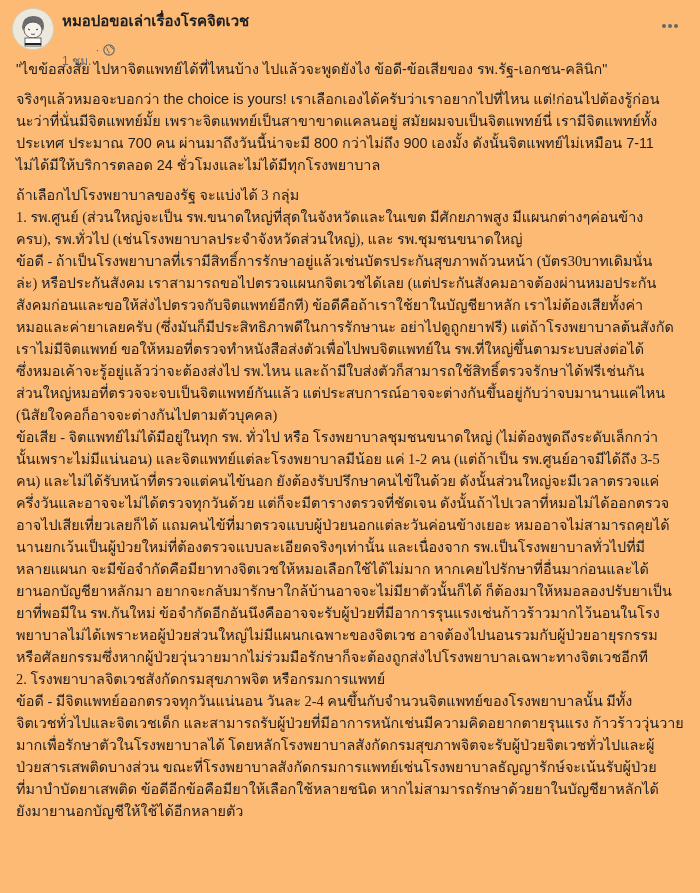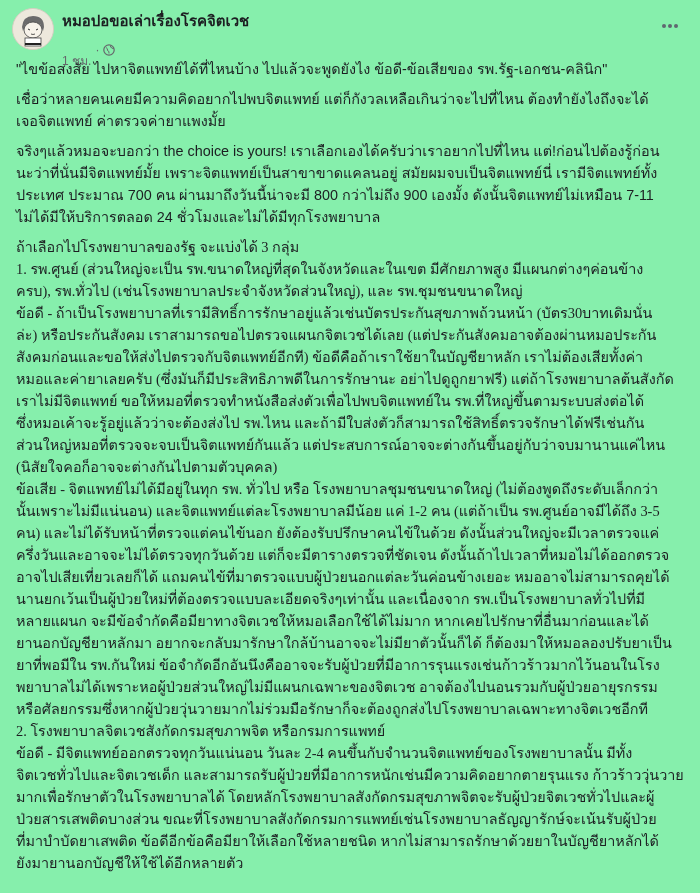--- a/index.html
+++ b/index.html
@@ -1,17 +1,17 @@
 <!DOCTYPE html>
 <html><head>
 <meta charset="utf-8">
 <style>
   html, body { margin: 0; padding: 0; background: #ffffff; }
   body { width: 700px; height: 893px; overflow: hidden; position: relative; font-family: "Liberation Sans", "DejaVu Sans", sans-serif; color: #1c1e21; }
-  .post { position: absolute; left: 0; top: 0; width: 700px; height: 893px; background: #86efac; }
+  .post { position: absolute; left: 0; top: 0; width: 700px; height: 893px; background: #fdba74; }
   .header { position: absolute; left: 12px; top: 8px; right: 12px; height: 40px; }
   .avatar { position: absolute; left: 0; top: 0; width: 40px; height: 40px; border-radius: 50%; background: #e9e4d8; border: 1px solid #d5cfc1; overflow: hidden; }
   .author { position: absolute; left: 50px; top: 1px; font-size: 15px; font-weight: bold; color: #1c1e21; cursor: pointer; }
   .meta { position: absolute; left: 50px; top: 22px; font-size: 12px; color: #65676b; display: flex; align-items: center; gap: 4px; }
   .meta .ts { cursor: pointer; margin-top: 21px; }
   .globe { width: 12px; height: 12px; }
   .more { position: absolute; right: 6px; top: 10px; width: 24px; height: 16px; display: flex; align-items: center; justify-content: center; gap: 2px; cursor: pointer; }
   .more span { width: 4px; height: 4px; border-radius: 50%; background: #606770; display: block; }
   .body { position: absolute; left: 16px; top: 58px; width: 670px; font-size: 14.4px; line-height: 22px; color: #1c1e21; }
   .p { margin: 0 0 8px 0; white-space: pre-line; }
@@ -44,22 +44,20 @@
     </div>
     <div class="more">
       <span></span>
       <span></span>
       <span></span>
     </div>
   </div>
 
   <div class="body">
     <p class="p">"ไขข้อสงสัย ไปหาจิตแพทย์ได้ที่ไหนบ้าง ไปแล้วจะพูดยังไง ข้อดี-ข้อเสียของ รพ.รัฐ-เอกชน-คลินิก"</p>
-    <p class="p">เชื่อว่าหลายคนเคยมีความคิดอยากไปพบจิตแพทย์ แต่ก็กังวลเหลือเกินว่าจะไปที่ไหน ต้องทำยังไงถึงจะได้
-เจอจิตแพทย์ ค่าตรวจค่ายาแพงมั้ย</p>
     <p class="p">จริงๆแล้วหมอจะบอกว่า the choice is yours! เราเลือกเองได้ครับว่าเราอยากไปที่ไหน แต่!ก่อนไปต้องรู้ก่อน
 นะว่าที่นั่นมีจิตแพทย์มั้ย เพราะจิตแพทย์เป็นสาขาขาดแคลนอยู่ สมัยผมจบเป็นจิตแพทย์นี่ เรามีจิตแพทย์ทั้ง
 ประเทศ ประมาณ 700 คน ผ่านมาถึงวันนี้น่าจะมี 800 กว่าไม่ถึง 900 เองมั้ง ดังนั้นจิตแพทย์ไม่เหมือน 7-11
 ไม่ได้มีให้บริการตลอด 24 ชั่วโมงและไม่ได้มีทุกโรงพยาบาล</p>
     <p class="tight">ถ้าเลือกไปโรงพยาบาลของรัฐ จะแบ่งได้ 3 กลุ่ม</p>
     <p class="tight">1.  รพ.ศูนย์ (ส่วนใหญ่จะเป็น รพ.ขนาดใหญ่ที่สุดในจังหวัดและในเขต มีศักยภาพสูง มีแผนกต่างๆค่อนข้าง
 ครบ), รพ.ทั่วไป (เช่นโรงพยาบาลประจำจังหวัดส่วนใหญ่), และ รพ.ชุมชนขนาดใหญ่</p>
     <p class="tight"> ข้อดี - ถ้าเป็นโรงพยาบาลที่เรามีสิทธิ์การรักษาอยู่แล้วเช่นบัตรประกันสุขภาพถ้วนหน้า (บัตร30บาทเดิมนั่น
 ล่ะ) หรือประกันสังคม เราสามารถขอไปตรวจแผนกจิตเวชได้เลย (แต่ประกันสังคมอาจต้องผ่านหมอประกัน
 สังคมก่อนและขอให้ส่งไปตรวจกับจิตแพทย์อีกที) ข้อดีคือถ้าเราใช้ยาในบัญชียาหลัก เราไม่ต้องเสียทั้งค่า

